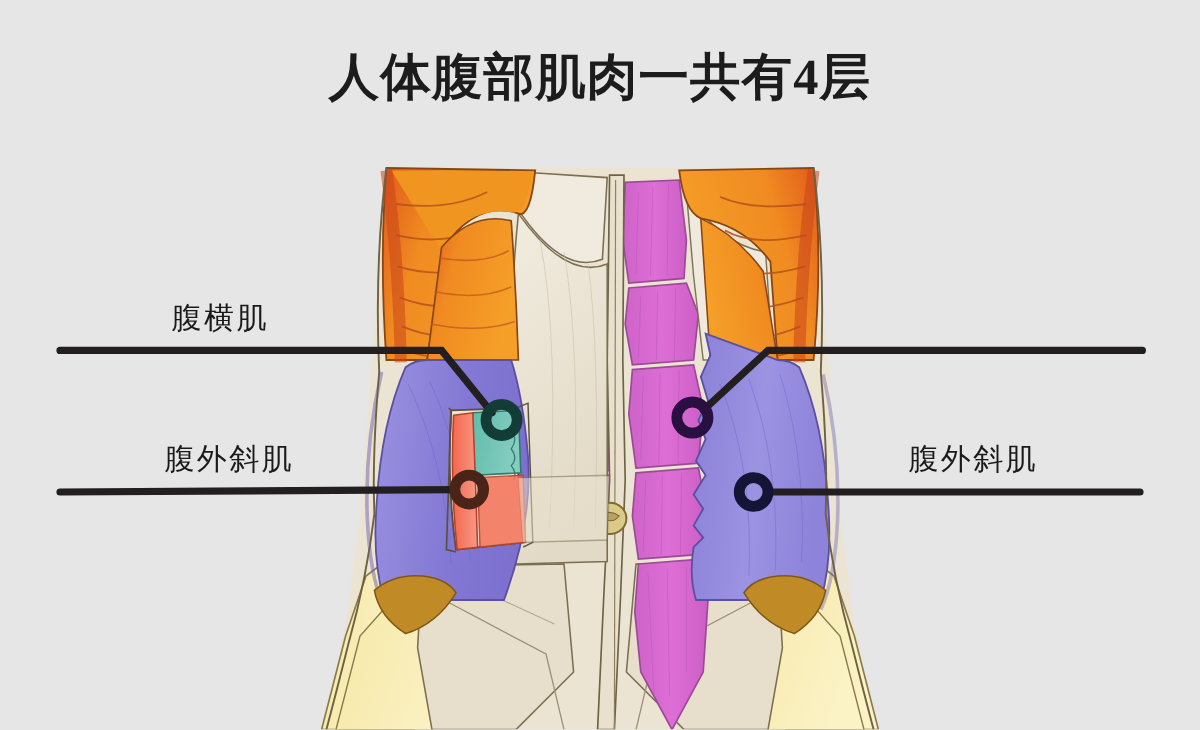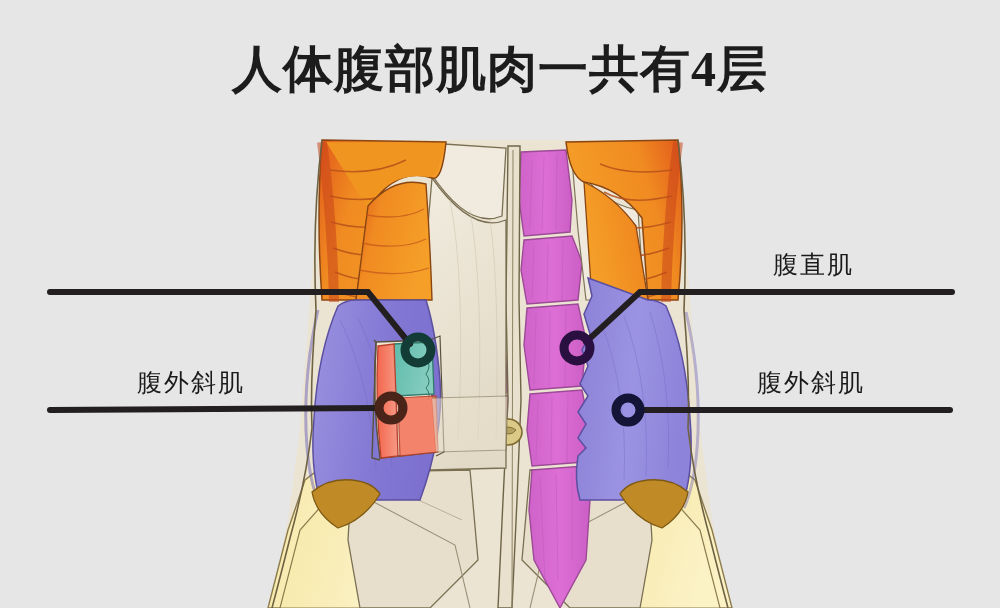--- a/index.html
+++ b/index.html
@@ -8,21 +8,21 @@
     background:#e6e6e6;
     font-family:"Liberation Serif", serif;
     overflow:hidden;
     position:relative;
   }
   #stage{position:relative;width:1000px;height:608px;}
 
   #title{
     position:absolute;left:0;top:36px;width:1000px;
     text-align:center;
-    font-size:50px;
+    font-size:42px;
     font-weight:bold;
     color:#1c1c1c;
     letter-spacing:1px;
     font-family:"Liberation Serif", serif;
   }
 
   .fig-svg{position:absolute;left:0;top:0;width:1000px;height:608px;}
 
   .lbl{
     position:absolute;
@@ -265,17 +265,17 @@
         <circle cx="391" cy="408" r="12" fill="none" stroke="#4a2418" stroke-width="9"></circle>
       </g>
 
       <g>
         <path d="M950,410 L640,410" fill="none" stroke="#231f20" stroke-width="6" stroke-linecap="round"></path>
         <circle cx="628" cy="410" r="12" fill="none" stroke="#141436" stroke-width="9"></circle>
       </g>
     </g>
   </svg>
 
-  <div class="lbl" id="lbl-rec">腹直肌</div>
+  <div class="lbl" id="lbl-tva">腹横肌</div>
   <div class="lbl" id="lbl-int">腹外斜肌</div>
   <div class="lbl" id="lbl-ext">腹外斜肌</div>
 
 </div>
 
 </body></html>

